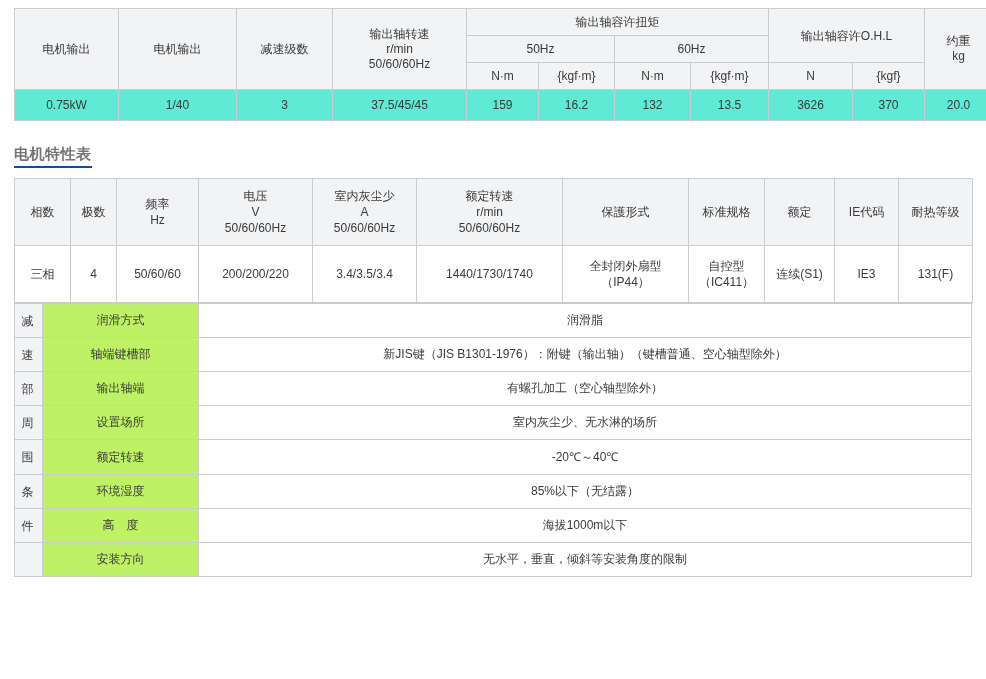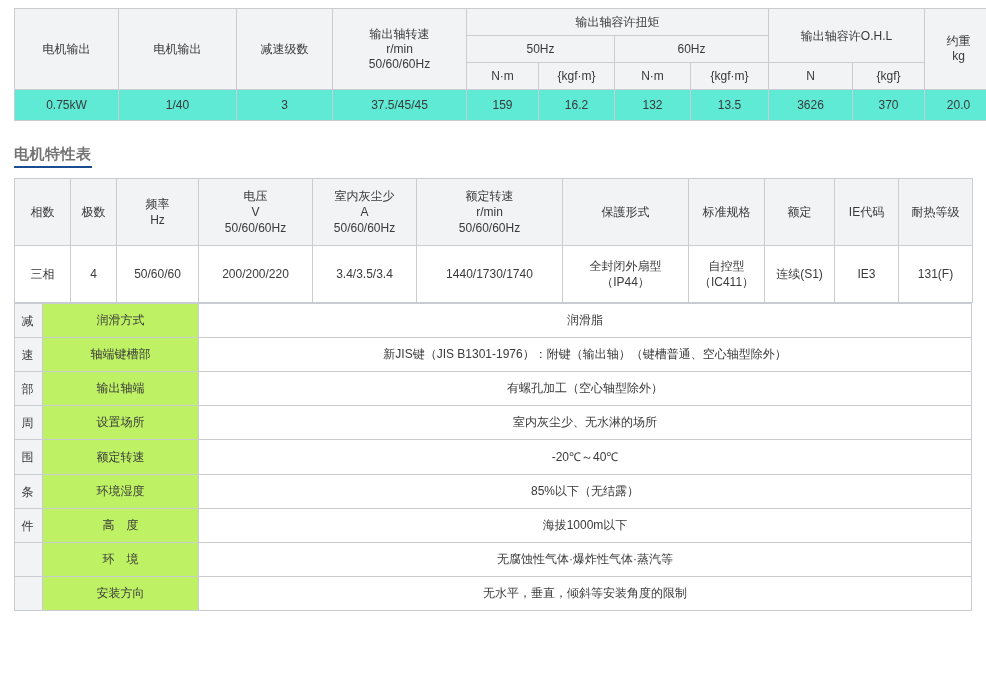--- a/index.html
+++ b/index.html
@@ -302,25 +302,20 @@
         <td class="std-label">环境湿度</td>
         <td class="std-value">85%以下（无结露）</td>
       </tr>
       <tr>
         <td class="std-group">件</td>
         <td class="std-label">高　度</td>
         <td class="std-value">海拔1000m以下</td>
       </tr>
       <tr>
         <td class="std-group"></td>
-        <td class="std-label">环　境</td>
-        <td class="std-value">无腐蚀性气体·爆炸性气体·蒸汽等</td>
-      </tr>
-      <tr>
-        <td class="std-group"></td>
         <td class="std-label">安装方向</td>
         <td class="std-value">无水平，垂直，倾斜等安装角度的限制</td>
       </tr>
 
     </tbody>
   </table>
 
 </div>
 
 </body></html>

